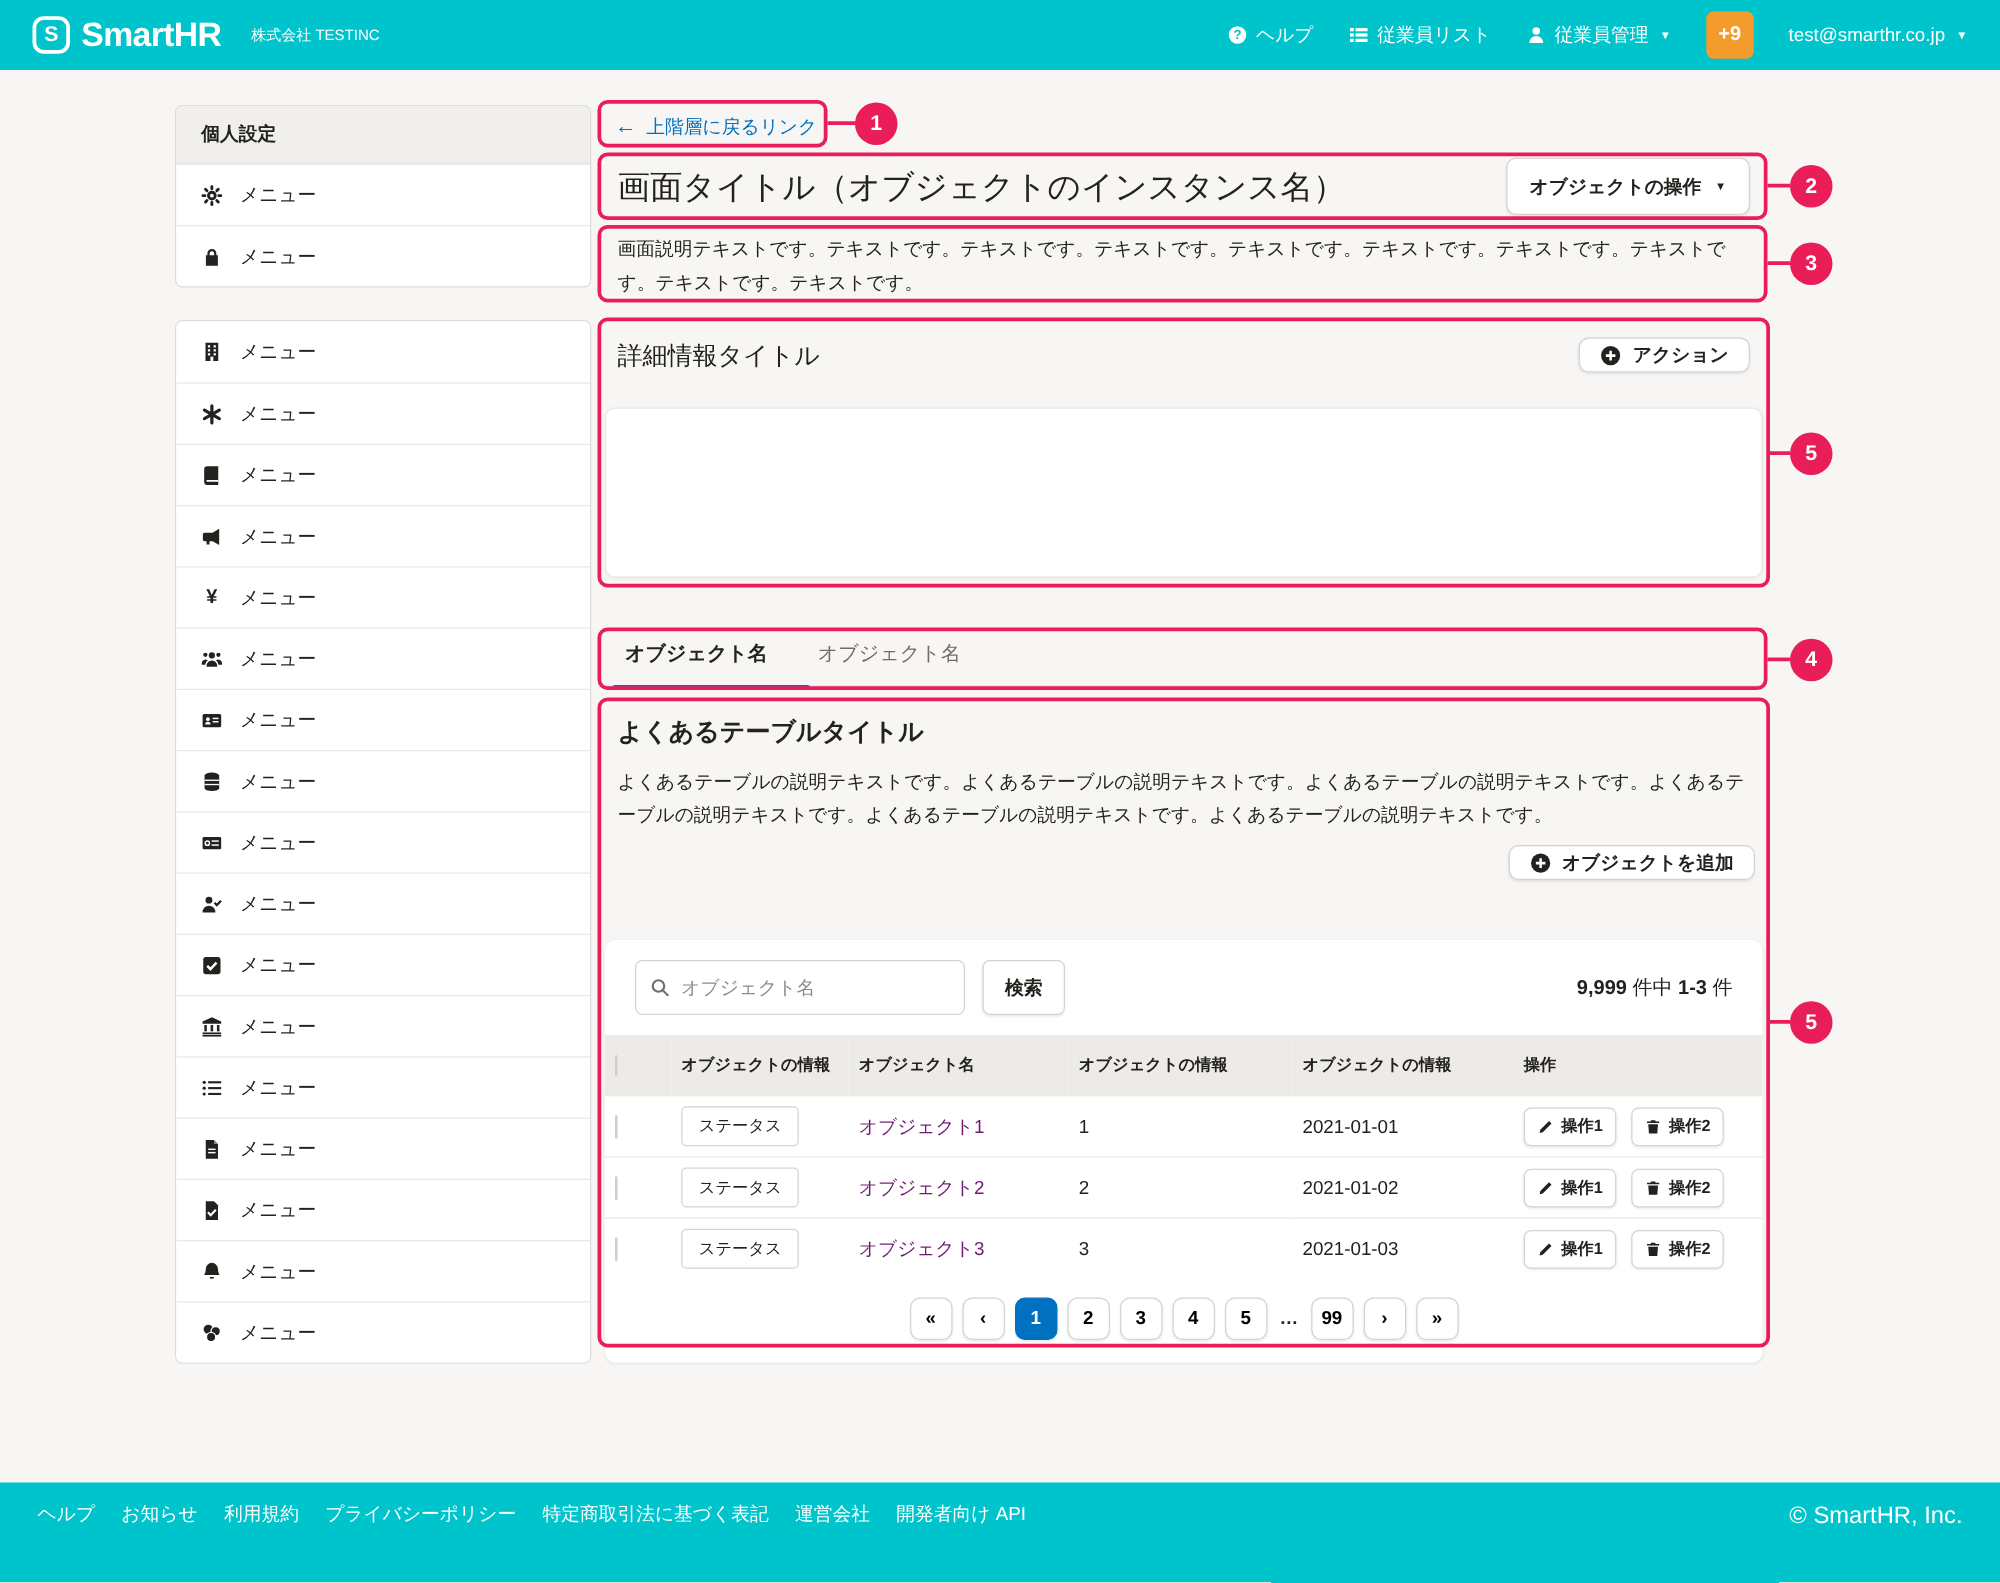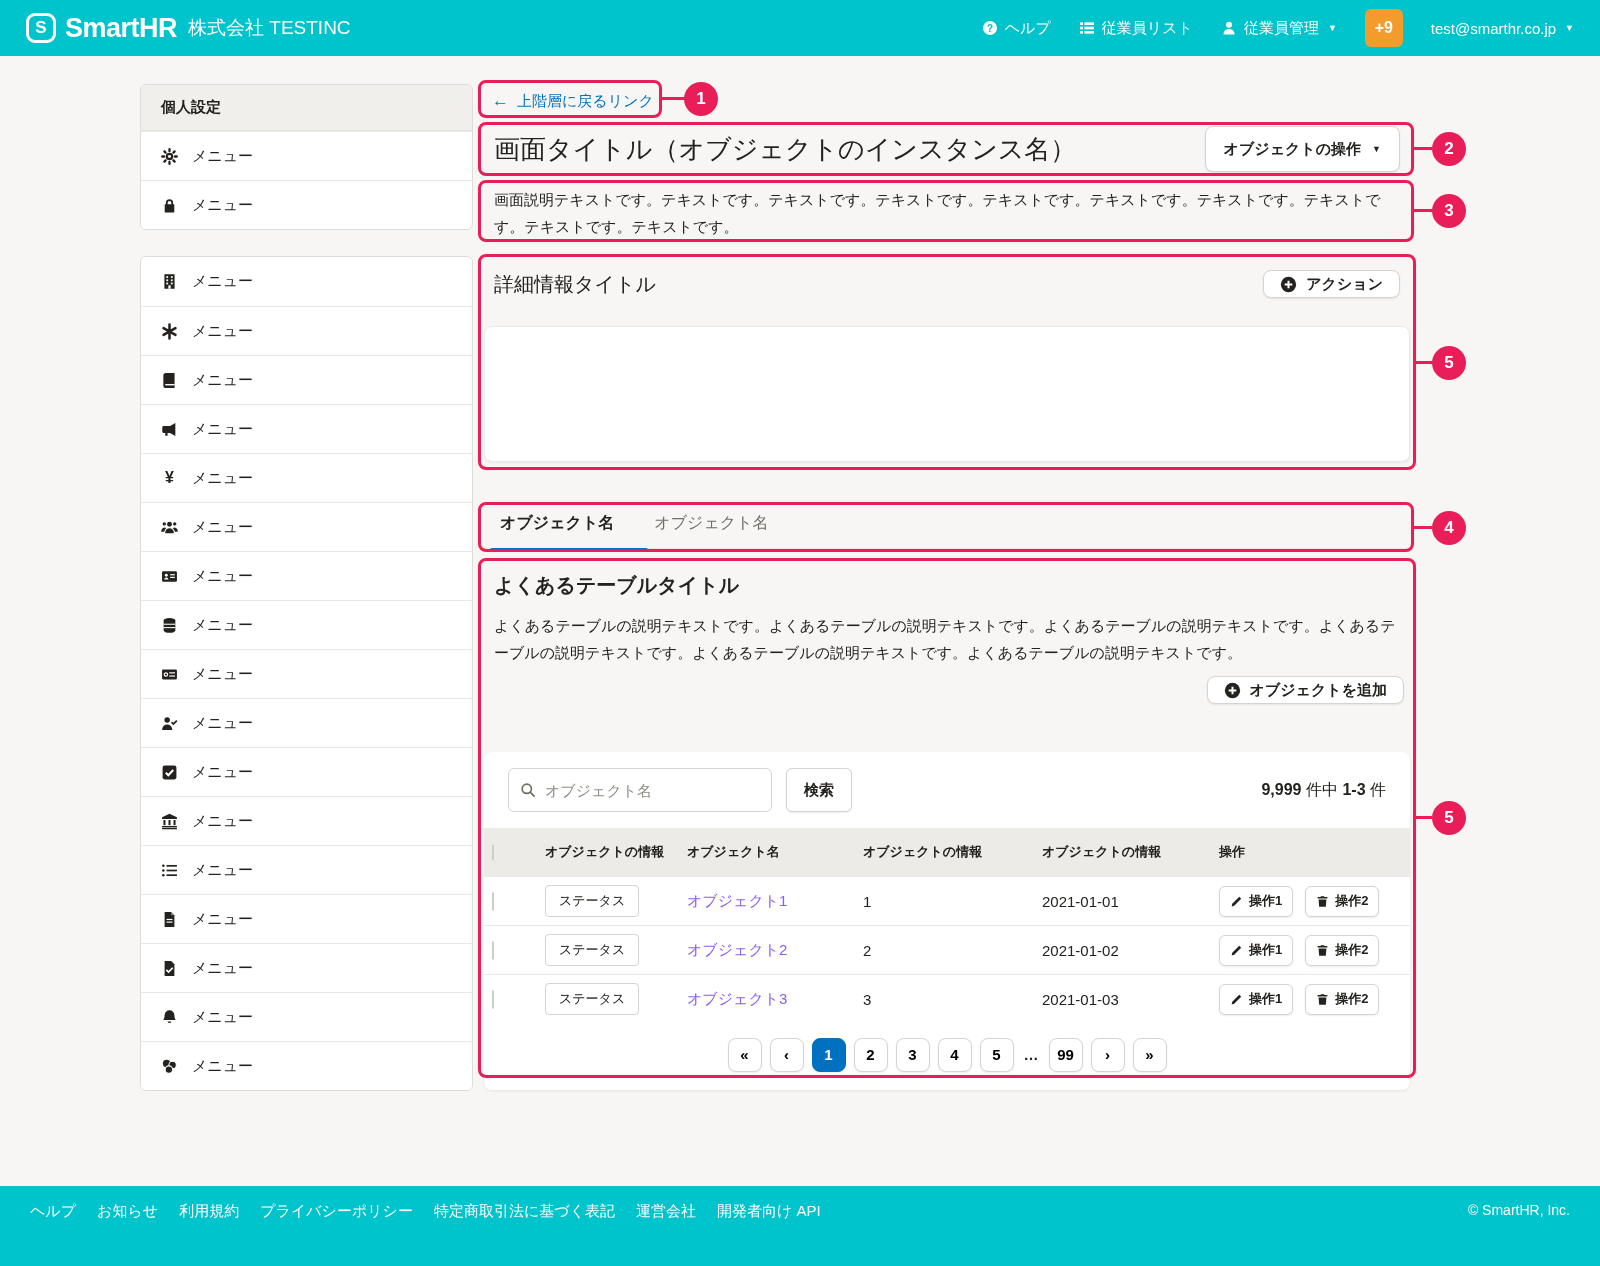--- a/index.html
+++ b/index.html
@@ -7,21 +7,21 @@
   body { font-family:"Liberation Sans","DejaVu Sans",sans-serif; color:#23221e; }
   .page { position:relative; width:1600px; height:1266px; background:#f7f6f4; overflow:hidden; margin:0 auto; }
 
   
   .app-header { position:absolute; left:0; top:0; width:1600px; height:56px; background:#00c4cc;
     display:flex; align-items:center; padding:0 26px; color:#fff; }
   .logo { display:flex; align-items:center; gap:9px; cursor:pointer; }
   .logo-mark { width:30px; height:30px; border:3px solid #fff; border-radius:9px; display:flex;
     align-items:center; justify-content:center; font-weight:bold; font-size:17px; }
   .logo-text { font-size:27px; font-weight:bold; letter-spacing:-0.5px; }
-  .company { font-size:19px; margin-left:11px; }
+  .company { font-size:12px; margin-left:24px; }
   .header-nav { margin-left:auto; display:flex; align-items:center; gap:28px; }
   .hnav { display:flex; align-items:center; gap:7px; font-size:15px; cursor:pointer; white-space:nowrap; }
   .hnav svg { width:16px; height:16px; }
   .caret { font-size:9px; margin-left:2px; }
   .badge { width:38px; height:38px; background:#f39b2b; border-radius:6px; display:flex; align-items:center;
     justify-content:center; font-size:16px; font-weight:bold; cursor:pointer; }
 
   
   .sidebar { position:absolute; left:140px; top:84px; width:333px; }
   .sb-group { background:#fff; border:1px solid #deDCD8; border-radius:6px; overflow:hidden; margin-bottom:26px; }
@@ -76,37 +76,37 @@
   .count { margin-left:auto; font-size:16px; color:#23221e; }
   .count b { font-weight:bold; }
 
   table.data { width:100%; border-collapse:collapse; table-layout:fixed; }
   table.data th { background:#edebe8; height:42px; font-size:13px; font-weight:bold; text-align:left; padding:15px 8px; }
   table.data td { height:49px; font-size:15px; padding:0 8px; border-top:1px solid #eae8e5; background:#fff; }
   th.c-check, td.c-check { padding-left:24px; }
   .checkbox { width:18px; height:18px; border:1.5px solid #d0cdc9; border-radius:4px; background:#fff; cursor:pointer; }
   .status-badge { display:inline-block; border:1px solid #d6d3d0; border-radius:4px; background:#fff;
     padding:6px 13px; font-size:13px; }
-  .cell-link { color:#8b5cf6; cursor:pointer; text-decoration:none; }
+  .cell-link { color:#701a75; cursor:pointer; text-decoration:none; }
   .row-actions { display:flex; gap:12px;align-items:center; }
   .btn-xs { height:31px; padding:0 10px; font-size:13px; border-radius:6px; gap:6px; }
   .btn-xs svg { width:13px; height:13px; }
 
   .pagination { display:flex; align-items:center; justify-content:center; gap:8px; padding:14px 0 18px 0; }
   .pg { min-width:34px; height:34px; padding:0 6px; display:flex; align-items:center; justify-content:center;
     background:#fff; border:1px solid #d6d3d0; border-radius:8px; font-size:15px; font-weight:bold;
     cursor:pointer; box-shadow:0 1px 2px rgba(0,0,0,.07); }
   .pg.current { background:#0071c1; border-color:#0071c1; color:#fff; }
   .pg-ellipsis { font-size:15px; font-weight:bold; padding:0 2px; }
 
   
   .app-footer { position:absolute; left:0; top:1186px; width:1600px; height:80px; background:#00c4cc; color:#fff; }
   .footer-links { position:absolute; left:30px; top:16px; display:flex; gap:21px; font-size:15px; }
   .footer-links a { color:#fff; cursor:pointer; text-decoration:none; white-space:nowrap; }
-  .copyright { position:absolute; right:30px; top:16px; font-size:14px; }
+  .copyright { position:absolute; right:30px; top:16px; font-size:19px; }
 
   
   .anno { position:absolute; pointer-events:none; }
   .anno-box { border:3px solid #e91e59; border-radius:8px; }
   .anno-line { height:3px; background:#e91e59; }
   .anno-circle { width:34px; height:34px; border-radius:50%; background:#e91e59; color:#fff; font-size:17px;
     font-weight:bold; display:flex; align-items:center; justify-content:center; }
 </style>
 </head>
 <body>

